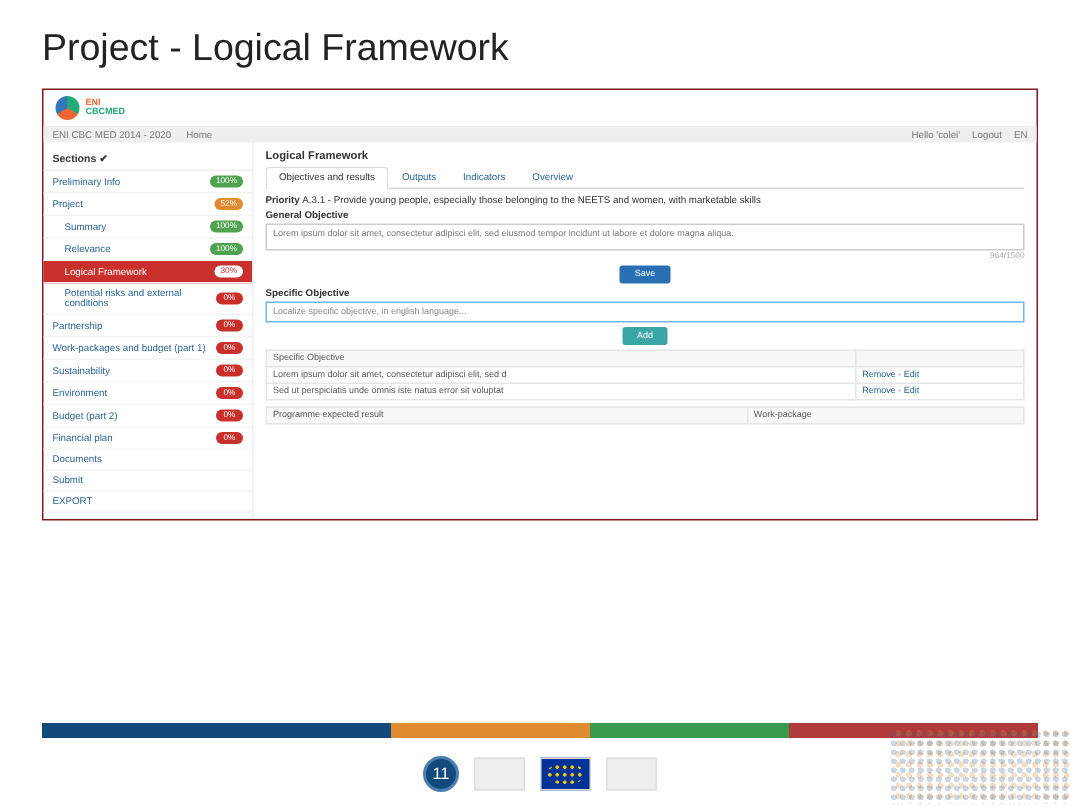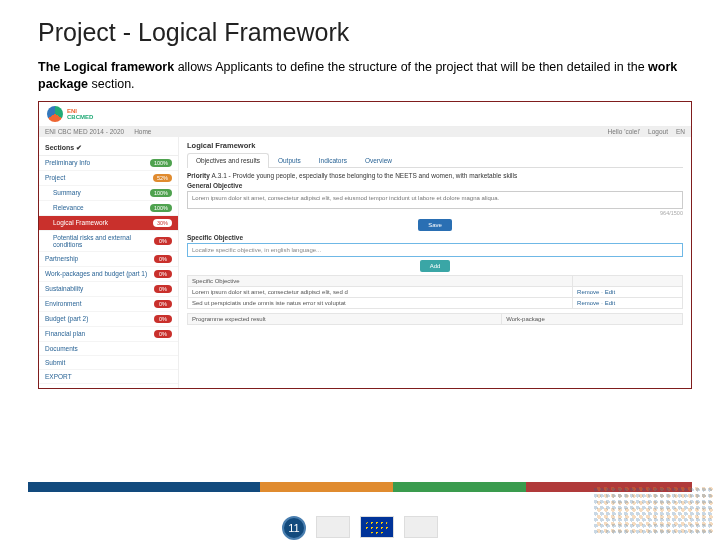--- a/index.html
+++ b/index.html
@@ -1,18 +1,18 @@
 <!DOCTYPE html>
 <html><head>
 <meta charset="utf-8">
 <style>
   * { box-sizing: border-box; margin: 0; padding: 0; }
   body { font-family: Arial, Helvetica, sans-serif; width: 720px; height: 540px; background: #fff; overflow: hidden; position: relative; }
 
-  .slide { padding: 18px 28px 0 38px; }
+  .slide { padding: 18px 28px 0 28px; }
   h1.title { font-size: 25px; font-weight: 400; color: #222; margin-bottom: 12px; }
   p.intro { font-size: 12.5px; color: #000; line-height: 1.35; margin-bottom: 8px; max-width: 640px; }
   p.intro b { font-weight: 700; }
 
   .app { border: 1px solid #7f1d1d; font-size: 7px; color: #555; background: #fff; }
   .app-header { display: flex; justify-content: space-between; align-items: center; padding: 4px 8px; border-bottom: 1px solid #eee; }
   .logo-row { display: flex; align-items: center; gap: 4px; }
   .mini-logo { width: 16px; height: 16px; border-radius: 50%; background: conic-gradient(#2a7 0 120deg,#e63 120deg 240deg,#37b 240deg 360deg); }
   .logo-text span { display:block; font-size:6px; line-height:1; }
   .progbar { height: 10px; background: #efefef; display:flex; align-items:center; padding:0 6px; font-size:6.5px; justify-content:space-between; color:#777;}
@@ -45,38 +45,35 @@
   .center { text-align:center; margin:3px 0; }
 
   .obj-blue { border:1px solid #6fb8e6; padding:3px 4px; font-size:6px; color:#888; margin:2px 0; }
   .tbl { width:100%; font-size:6px; border-collapse:collapse; margin-top:3px; }
   .tbl th, .tbl td { border:1px solid #e5e5e5; padding:2px 4px; text-align:left; color:#555; }
   .tbl th { background:#f7f7f7; font-weight:400; }
   .tbl a { color:#2a6496; cursor:pointer; }
 
   
   .strip { position:absolute; left:28px; right:28px; bottom:48px; height:10px; background:linear-gradient(90deg,#124a7d 0 35%,#e08b2f 35% 55%,#3a9b4e 55% 75%,#b03a3a 75% 100%); }
-  .footer { position:absolute; bottom:0; left:0; right:0; display:flex; align-items:flex-start; justify-content:center; gap:10px; }
+  .footer { position:absolute; bottom:12px; left:0; right:0; display:flex; align-items:center; justify-content:center; gap:10px; }
   .pagenum { width:24px; height:24px; border-radius:50%; background:#124a7d; border:2px solid #4a7fb0; color:#fff; font-size:11px; display:flex; align-items:center; justify-content:center; }
   .flogo { width:34px; height:22px; background:#eee; border:1px solid #ddd; }
   .flogo.eu { background:#003399; position:relative; }
   .flogo.eu::after { content:""; position:absolute; inset:3px; border-radius:50%; background:radial-gradient(circle,#ffcc00 1px,transparent 1px); background-size:5px 5px; }
   .decor { position:absolute; right:6px; bottom:4px; width:120px; height:50px; background:
      radial-gradient(circle at 30% 60%, rgba(42,100,150,.25) 2px, transparent 2px) 0 0/6px 6px,
      radial-gradient(circle at 70% 40%, rgba(224,139,47,.3) 2px, transparent 2px) 0 0/7px 7px;
   }
 </style>
 </head>
 <body>
 
 <div class="slide">
   <h1 class="title">Project - Logical Framework</h1>
-  <p class="intro">
-    <b>The Logical framework</b><span> allows Applicants to define the structure of the project that will be then detailed in the </span><b>work package</b><span> section.</span>
-  </p>
 
   <div class="app">
     <div class="app-header">
       <div class="logo-row">
         <div class="mini-logo"></div>
         <div class="logo-text">
           <span style="color:#e63;font-weight:700">ENI</span>
           <span style="color:#2a7;font-weight:700">CBCMED</span>
         </div>
       </div>

